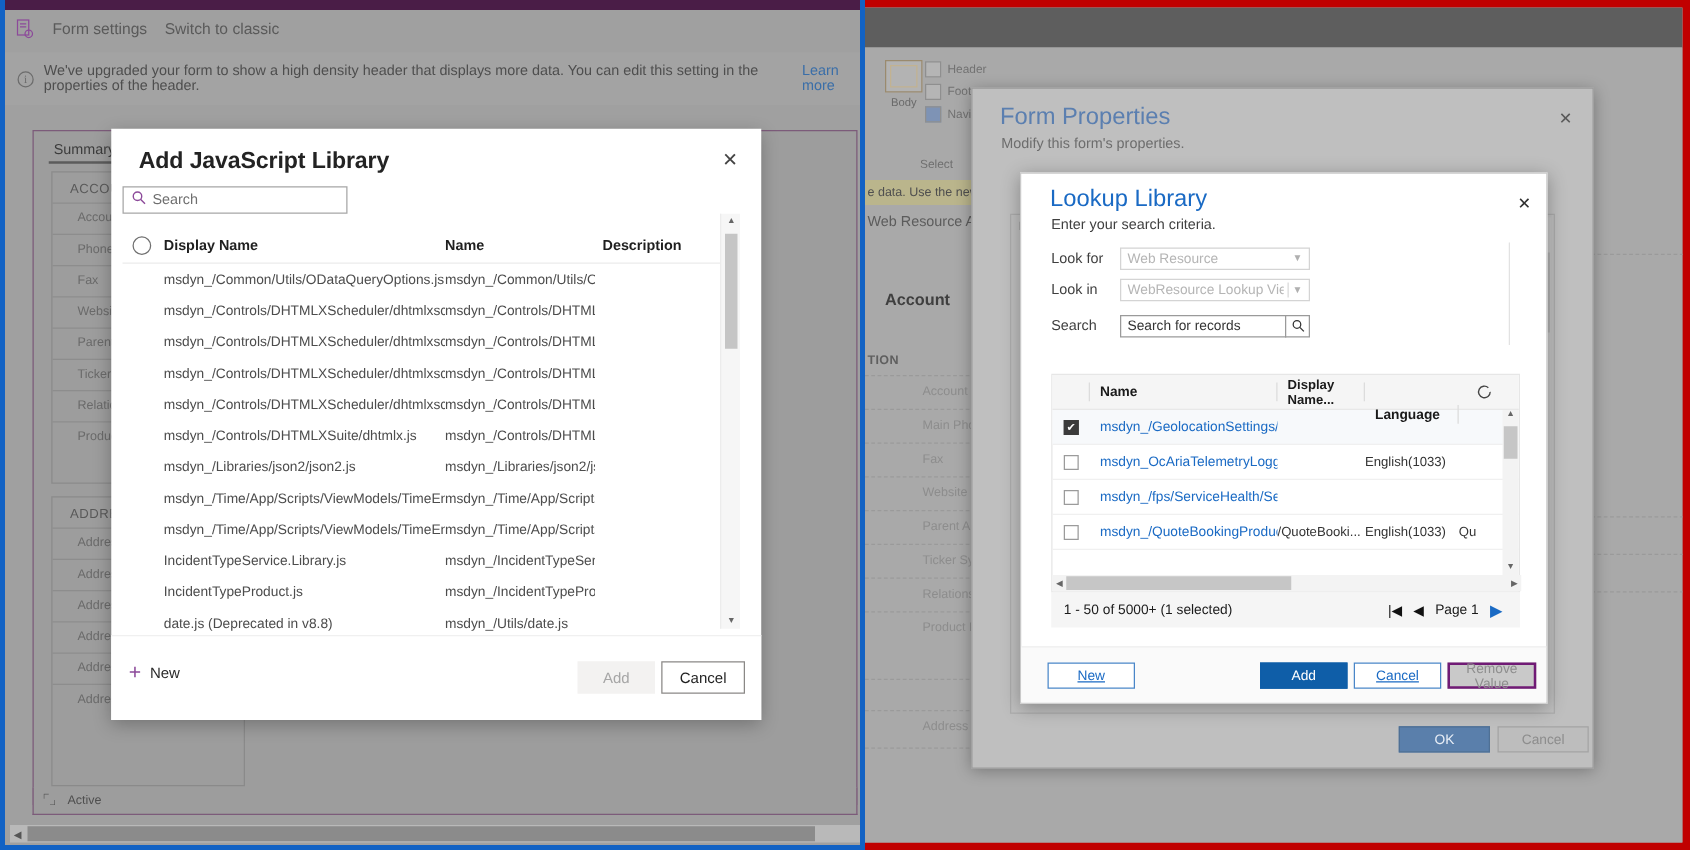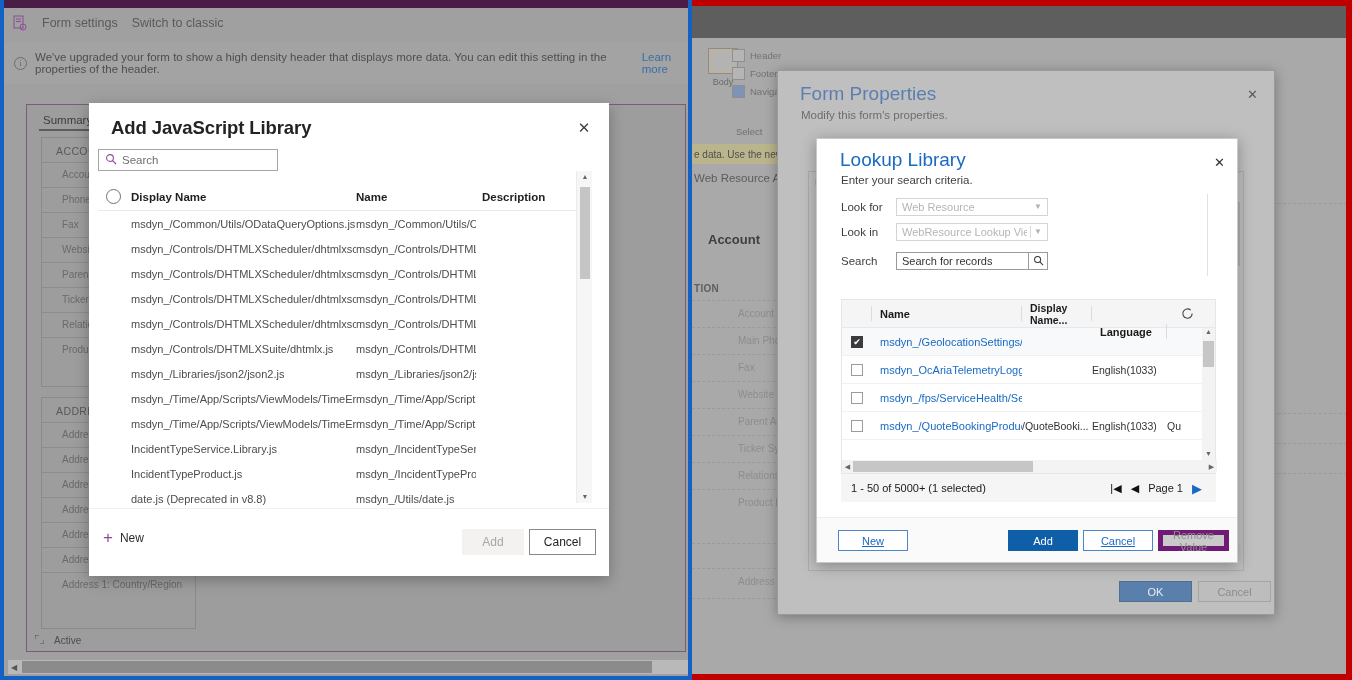--- a/index.html
+++ b/index.html
@@ -169,21 +169,21 @@
   }
   #ribbon .body-icon {
     width: 30px; height: 26px; border: 1.5px solid #9a8a6e; background: #b3b3b3;
     margin: 0 auto 3px; position: relative;
   }
   #ribbon .body-icon:after {
     content: ""; position: absolute; left: 3px; top: 3px; right: 3px; bottom: 3px;
     border: 1px solid #c2b291;
   }
   #ribbon .grp-label { font-size: 9px; color: #6a6a6a; }
-  #ribbon .stack { position: absolute; left: 36px; top: 4px; }
+  #ribbon .stack { position: absolute; left: 44px; top: 4px; }
   #ribbon .stack .it {
     display: flex; align-items: center; gap: 5px; height: 18px; font-size: 9.5px; color: #727272;
   }
   #ribbon .mini {
     width: 13px; height: 13px; border: 1px solid #8f8f8f; background: #b5b5b5; flex: none;
   }
   #ribbon .mini.nav { background: #7e93b5; }
   #ribbon .sel-label {
     position: absolute; left: 40px; top: 84px; font-size: 9.5px; color: #6f6f6f;
   }
@@ -339,21 +339,21 @@
     position: absolute; left: 0; bottom: 0; width: 420px; height: 45px; background: #fafafa;
     border-top: 1px solid #eee;
   }
   .lrbtn {
     position: absolute; top: 12px; height: 21px; font-size: 11px;
     display: flex; align-items: center; justify-content: center; font-family: inherit;
   }
   #lr-new { left: 21px; width: 70px; background: #fff; border: 1px solid #4a86c8; color: #1a6ac4; }
   #lr-add { left: 191px; width: 70px; background: #0f5ea8; border: 1px solid #0f5ea8; color: #fff; }
   #lr-cancel2 { left: 266px; width: 70px; background: #fff; border: 1px solid #4a86c8; color: #1a6ac4; }
-  #lr-remove { left: 341px; width: 71px; background: #c9c9c9; border: 5px solid #701a75; color: #8e8e8e; }
+  #lr-remove { left: 341px; width: 71px; background: #c9c9c9; border: 2px solid #701a75; color: #8e8e8e; }
   .ul { text-decoration: underline; }
 </style>
 </head>
 <body>
 
 <div id="left-window">
   <div id="left-top-accent"></div>
   <div id="left-blue-edge"></div>
 
   <div id="left-chrome">
@@ -395,21 +395,20 @@
       </div>
 
       <div class="sect" style="left:14px; top:292px; width:155px; height:232px;">
         <div class="sect-title">ADDRESS</div>
         <div class="fld">Address</div>
         <div class="fld">Address</div>
         <div class="fld">Address</div>
         <div class="fld">Address</div>
         <div class="fld">Address State/Pro</div>
         <div class="fld">Address Code</div>
-        <div class="fld">Address 1: Country/Region</div>
       </div>
     </div>
 
     <div id="left-statusbar">
       <span>
         <svg width="9" height="9" viewBox="0 0 9 9">
             <path d="M0 0h4M0 0v4M9 9H5M9 9V5" stroke="#555" fill="none" stroke-width="1"></path>
           </svg>
       </span>
       <span>Active</span>

